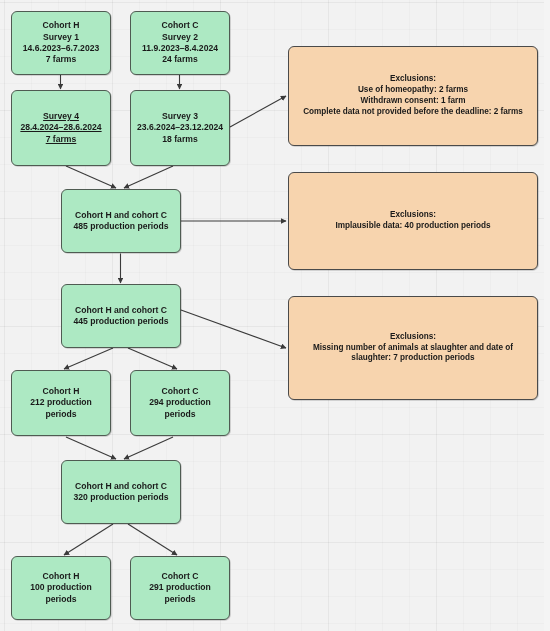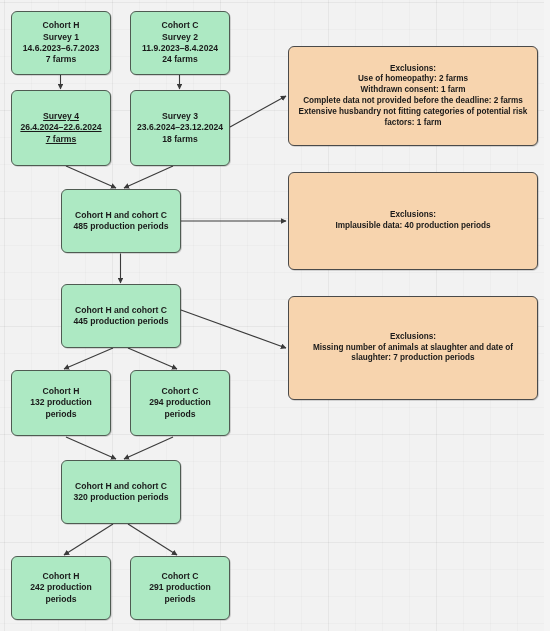--- a/index.html
+++ b/index.html
@@ -123,21 +123,21 @@
       <div>Cohort C</div>
       <div>Survey 2</div>
       <div>11.9.2023–8.4.2024</div>
       <div>24 farms</div>
     </div>
   </div>
 
   <div class="node green fs9" style="left:11px; top:90px; width:100px; height:76px;text-decoration:underline;">
     <div class="lines">
       <div>Survey 4</div>
-      <div>26.4.2024–22.6.2024</div>
+      <div>28.4.2024–28.6.2024</div>
       <div>7 farms</div>
     </div>
   </div>
 
   <div class="node green fs9" style="left:130px; top:90px; width:100px; height:76px;text-align:center;">
     <div class="lines">
       <div>Survey 3</div>
       <div>23.6.2024–23.12.2024</div>
       <div>18 farms</div>
     </div>
@@ -153,21 +153,21 @@
   <div class="node green fs9" style="left:61px; top:284px; width:120px; height:64px;">
     <div class="lines">
       <div>Cohort H and cohort C</div>
       <div>445 production periods</div>
     </div>
   </div>
 
   <div class="node green fs9" style="left:11px; top:370px; width:100px; height:66px;">
     <div class="lines">
       <div>Cohort H</div>
-      <div>132 production</div>
+      <div>212 production</div>
       <div>periods</div>
     </div>
   </div>
 
   <div class="node green fs9" style="left:130px; top:370px; width:100px; height:66px;">
     <div class="lines">
       <div>Cohort C</div>
       <div>294 production</div>
       <div>periods</div>
     </div>
@@ -176,40 +176,39 @@
   <div class="node green fs9" style="left:61px; top:460px; width:120px; height:64px;">
     <div class="lines">
       <div>Cohort H and cohort C</div>
       <div>320 production periods</div>
     </div>
   </div>
 
   <div class="node green fs9" style="left:11px; top:556px; width:100px; height:64px;">
     <div class="lines">
       <div>Cohort H</div>
-      <div>242 production</div>
+      <div>100 production</div>
       <div>periods</div>
     </div>
   </div>
 
   <div class="node green fs9" style="left:130px; top:556px; width:100px; height:64px;">
     <div class="lines">
       <div>Cohort C</div>
       <div>291 production</div>
       <div>periods</div>
     </div>
   </div>
 
   <div class="node orange fs85" style="left:288px; top:46px; width:250px; height:100px; padding:4px 8px;">
     <div class="lines">
       <div>Exclusions:</div>
       <div>Use of homeopathy: 2 farms</div>
       <div>Withdrawn consent: 1 farm</div>
       <div>Complete data not provided before the deadline: 2 farms</div>
-      <div>Extensive husbandry not fitting categories of potential risk factors: 1 farm</div>
     </div>
   </div>
 
   <div class="node orange fs85" style="left:288px; top:172px; width:250px; height:98px; padding:4px 8px;">
     <div class="lines">
       <div>Exclusions:</div>
       <div>Implausible data: 40 production periods</div>
     </div>
   </div>
 

